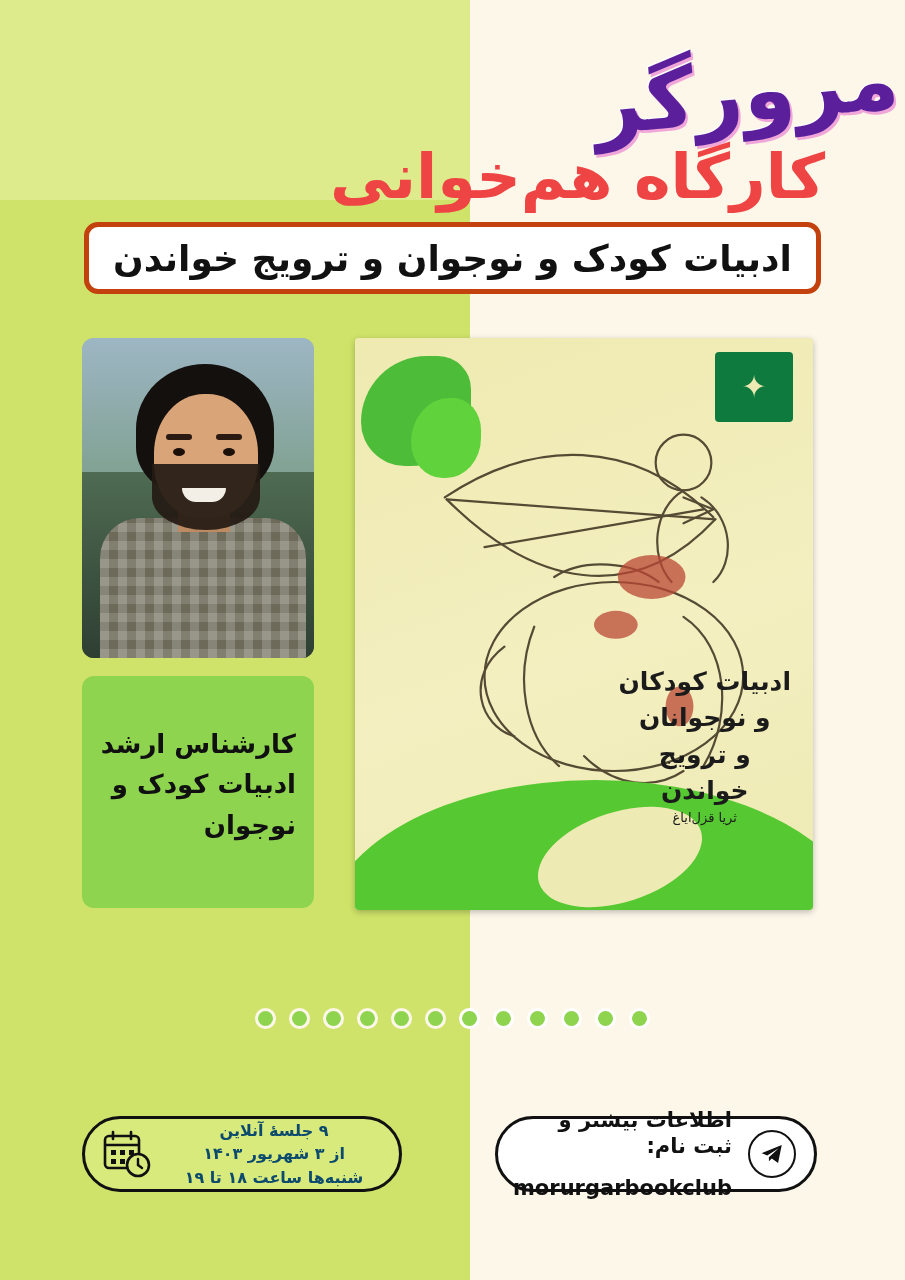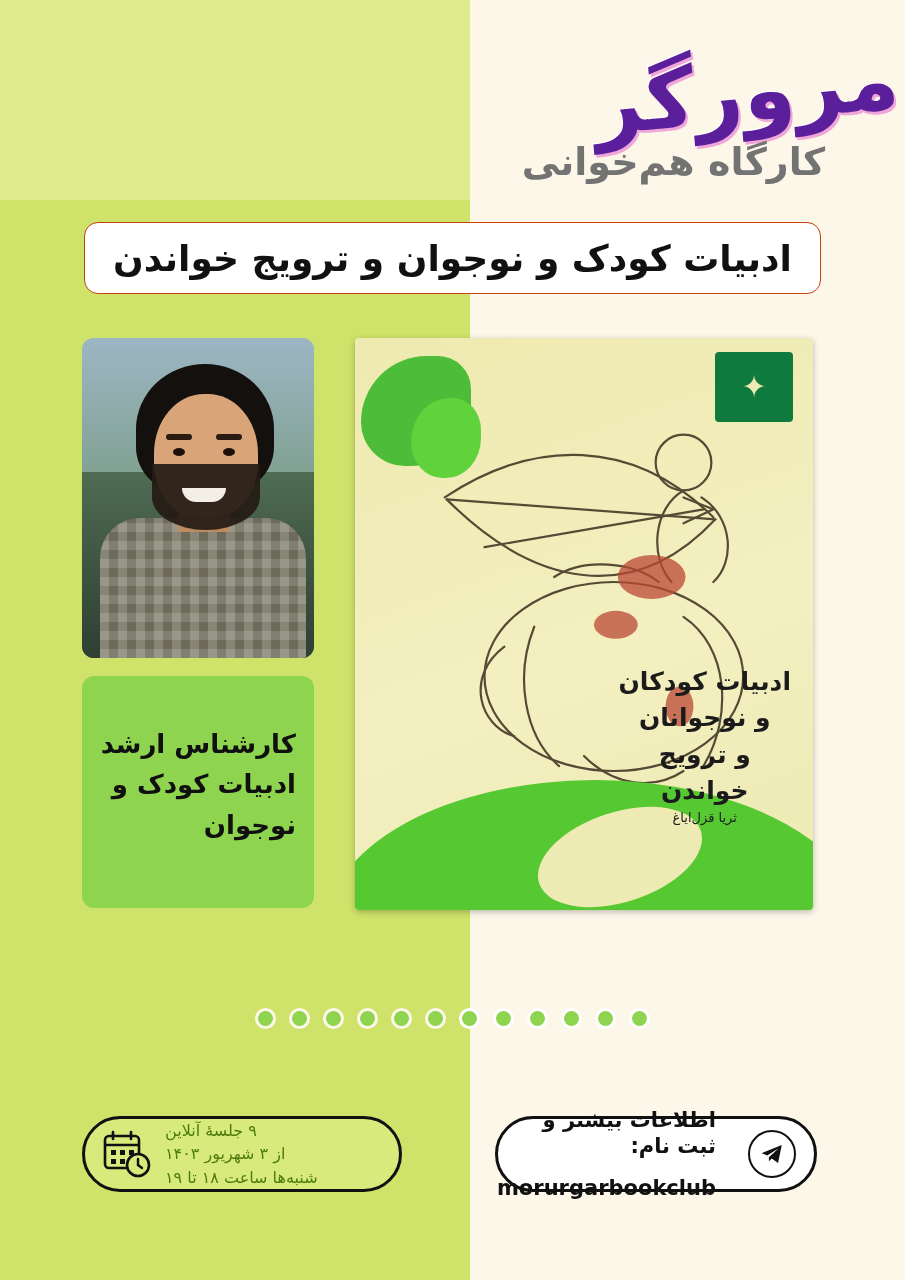--- a/index.html
+++ b/index.html
@@ -58,34 +58,34 @@
     text-shadow: 2px 3px 0 #f0a6d8, -1px -1px 0 #ffffff;
     transform: rotate(-5deg);
     line-height: 1;
     white-space: nowrap;
   }
   
   .headline {
     position: absolute;
     top: 140px;
     right: 80px;
-    font-size: 38px;
-    font-weight: bold;
-    color: #737373;
+    font-size: 62px;
+    font-weight: bold;
+    color: #ef4444;
     letter-spacing: -1px;
   }
   
   .title-pill {
     position: absolute;
     top: 222px;
     right: 84px;
     left: 84px;
     height: 72px;
     background: #ffffff;
-    border: 1px solid #c2410c;
+    border: 5px solid #c2410c;
     border-radius: 14px;
     display: flex;
     align-items: center;
     justify-content: center;
     box-sizing: border-box;
   }
   .title-pill-text {
     font-size: 36px;
     font-weight: bold;
     color: #111111;
@@ -332,21 +332,21 @@
     position: absolute;
     bottom: 88px;
     right: 88px;
     width: 322px;
     height: 76px;
     background: #ffffff;
     border: 3px solid #111111;
     border-radius: 40px;
     display: flex;
     align-items: center;
-    gap: 32px;
+    gap: 16px;
     padding: 0 18px;
     box-sizing: border-box;
   }
   .tg-icon {
     width: 44px;
     height: 44px;
     border-radius: 50%;
     border: 2.5px solid #111111;
     display: flex;
     align-items: center;
@@ -389,24 +389,24 @@
     box-sizing: border-box;
   }
   .cal-icon {
     width: 52px;
     height: 52px;
     flex: 0 0 auto;
     position: relative;
   }
   .schedule-text {
     flex: 1;
-    text-align: left;
+    text-align: center;
     font-size: 16px;
-    font-weight: normal;
-    color: #4d7c0f;
+    font-weight: bold;
+    color: #0c4a6e;
     line-height: 1.45;
     white-space: pre-line;
   }
 </style>
 </head>
 <body>
 
 <div class="poster">
 
   <div class="bg-cream"></div>

